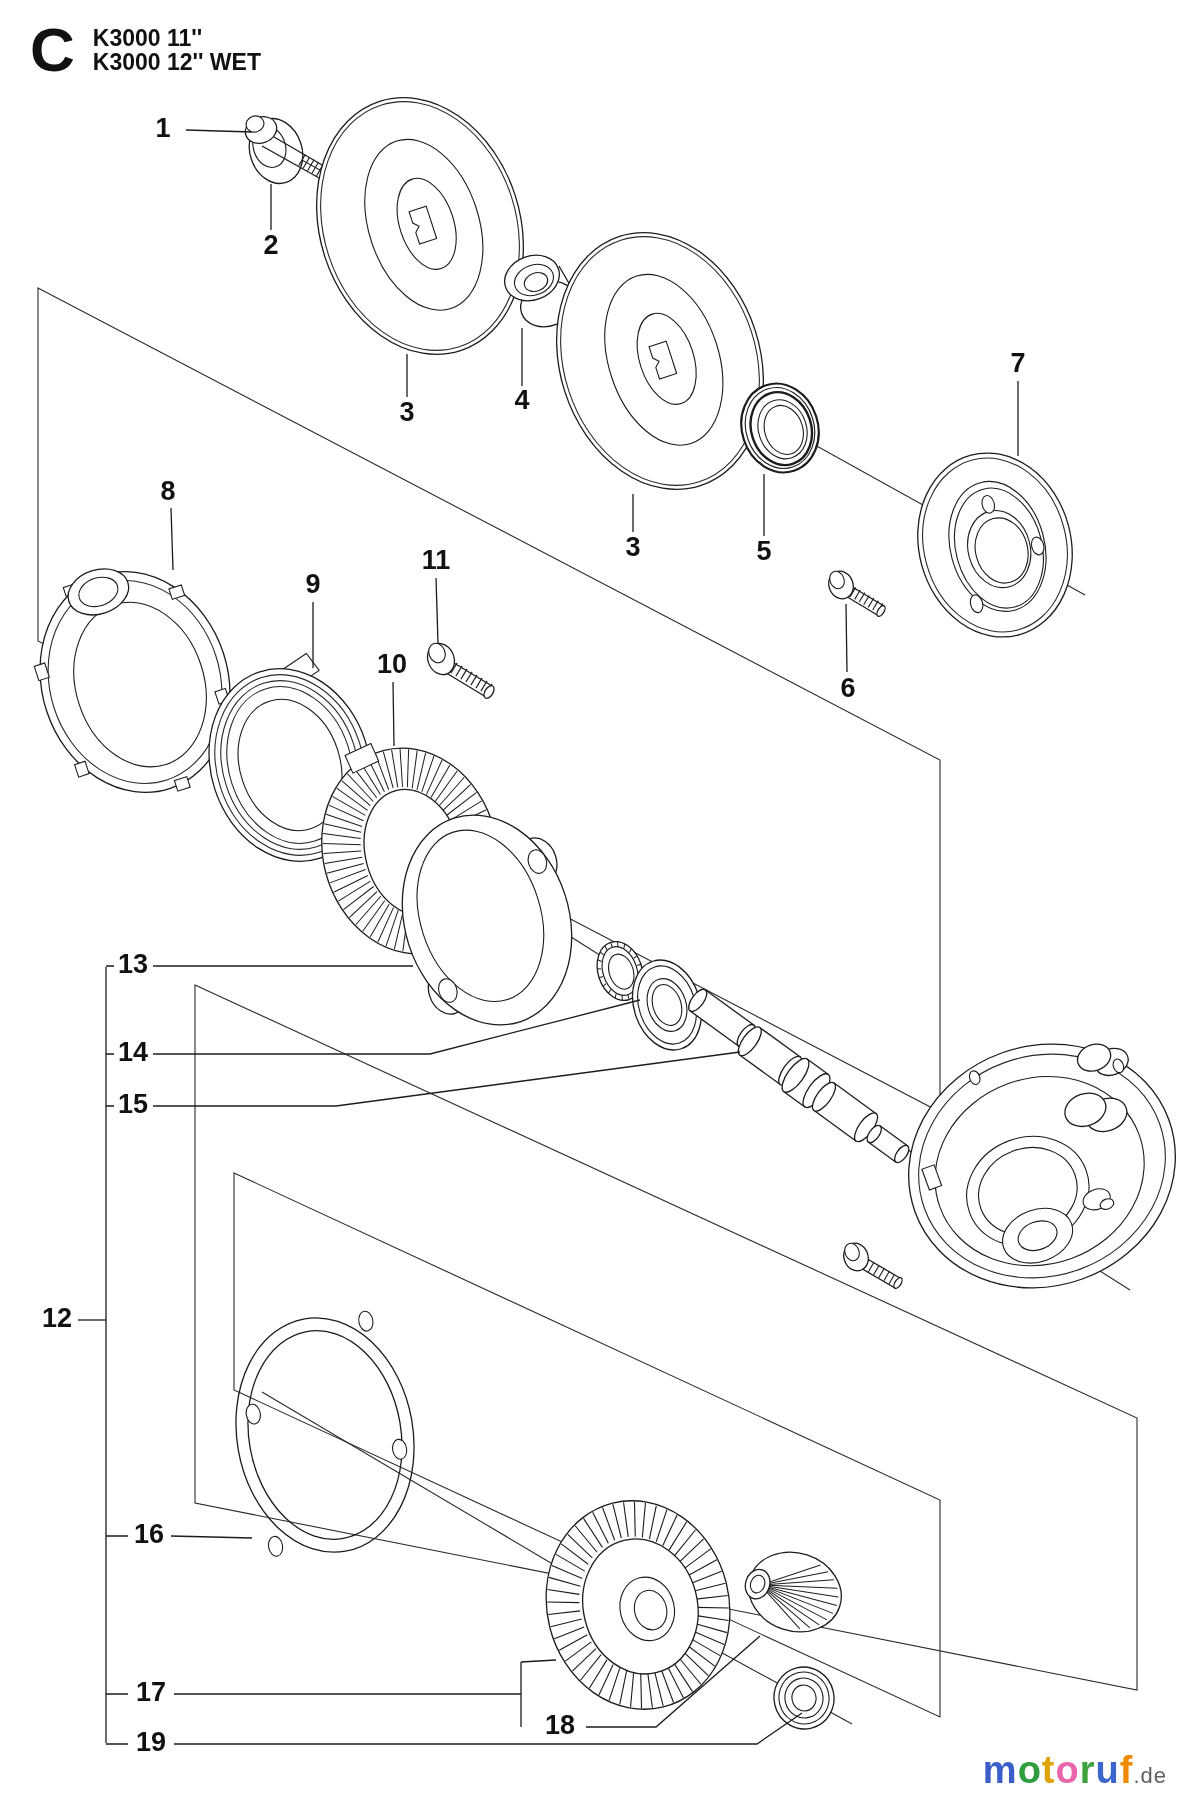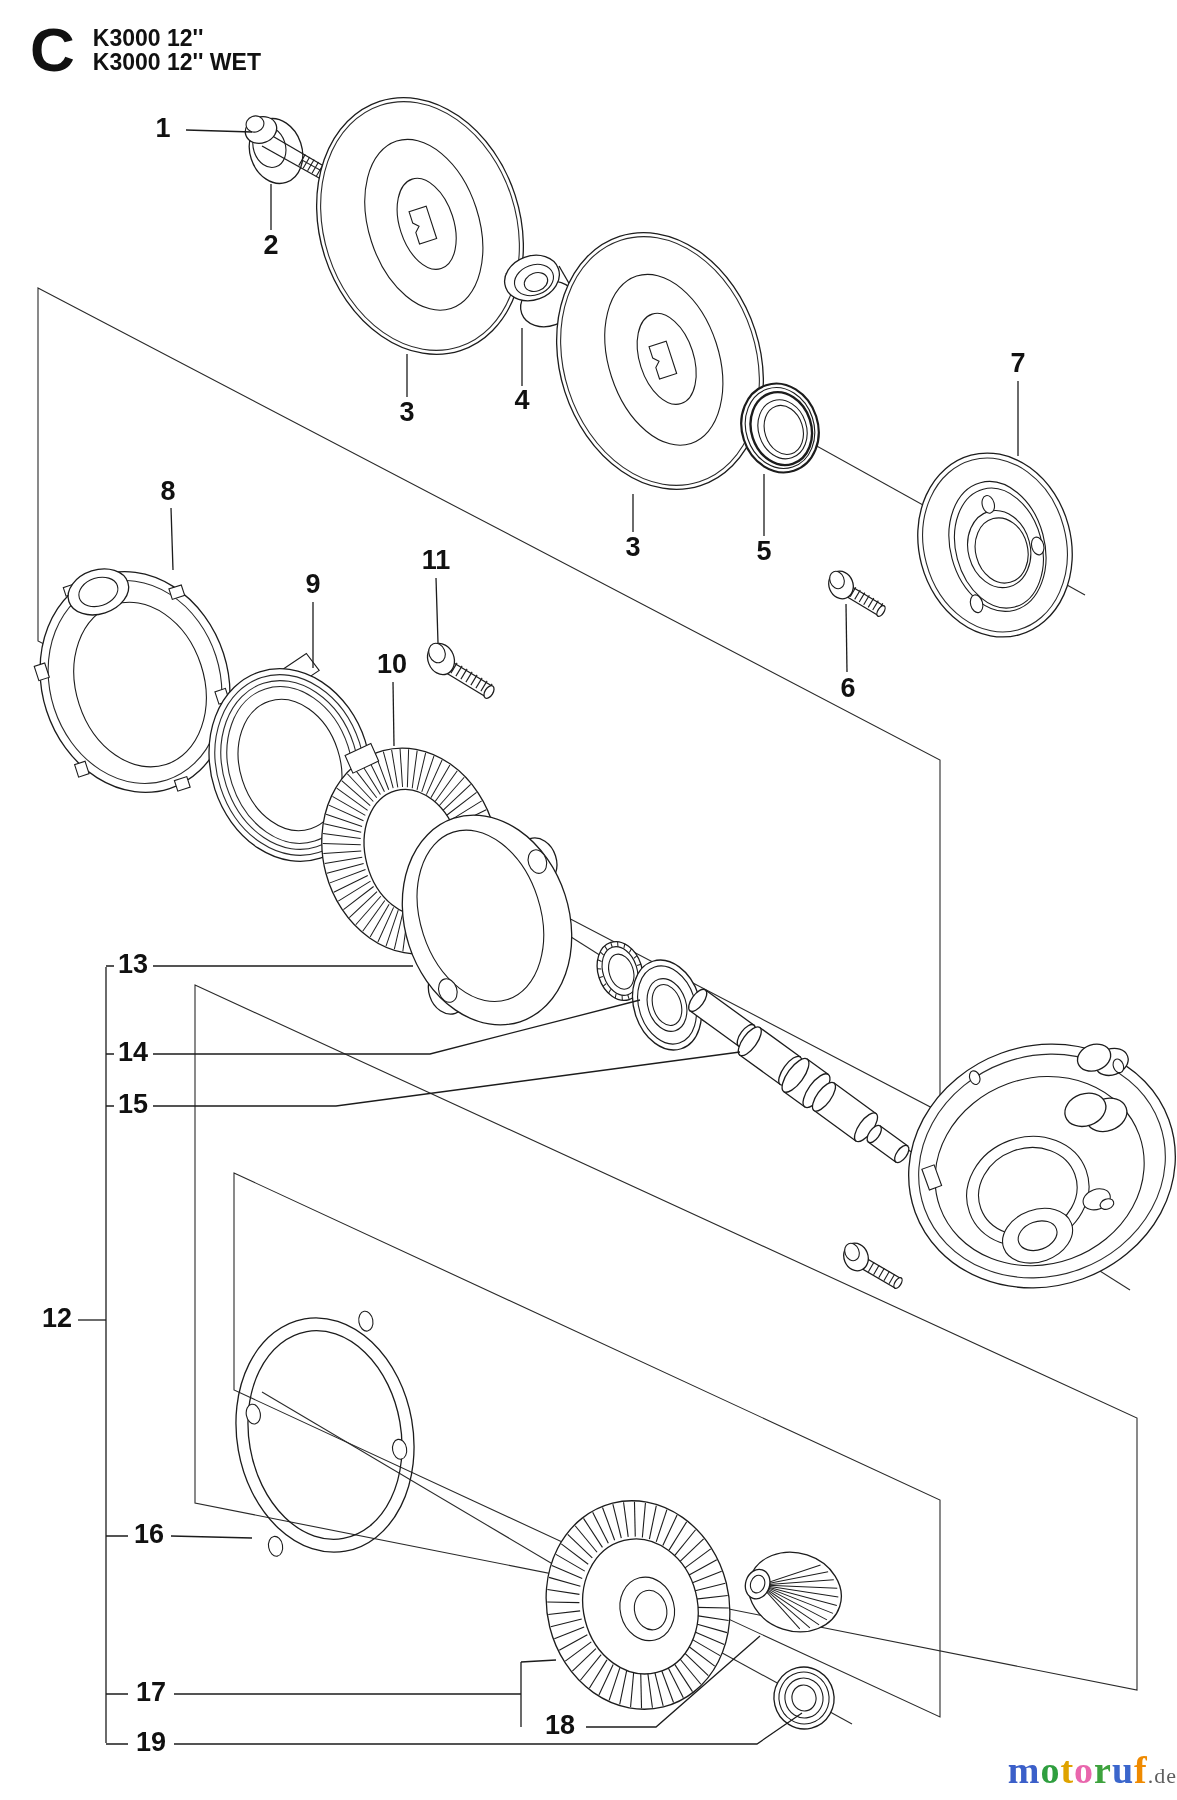--- a/index.html
+++ b/index.html
@@ -19,36 +19,36 @@
   svg .ln{stroke:#1c1c1c;stroke-width:1.3;fill:none;}
   svg .thin{stroke:#2a2a2a;stroke-width:1.1;fill:none;}
   svg .wh{stroke:#1c1c1c;stroke-width:1.3;fill:#ffffff;}
   svg .whthin{stroke:#1c1c1c;stroke-width:1.1;fill:#ffffff;}
   svg text.callout{
     font-family:"Liberation Sans",sans-serif;
     font-size:27px;font-weight:700;fill:#111;
     text-anchor:middle;dominant-baseline:middle;
   }
   .wm{
-    position:absolute;right:0;bottom:8px;
-    font-family:Liberation Serif, serif;
+    position:absolute;right:10px;bottom:8px;
+    font-family:Liberation Sans, sans-serif;
     font-size:38px;font-weight:600;letter-spacing:1px;
     white-space:nowrap;
   }
   .wm .suffix{font-size:22px;font-weight:400;}
 </style>
 </head>
 <body>
 
 <div class="page">
 
   <div class="hdr">
     <div class="letter">C</div>
     <div class="models">
-      <div>K3000 12''</div>
+      <div>K3000 11''</div>
       <div>K3000 12'' WET</div>
     </div>
   </div>
 
   <svg class="diagram" width="1177" height="1800" viewBox="0 0 1177 1800">
 
     <g>
       <polygon class="thin" points="38,288 940,760 940,1112 38,641"></polygon>
     </g>
     <g>

